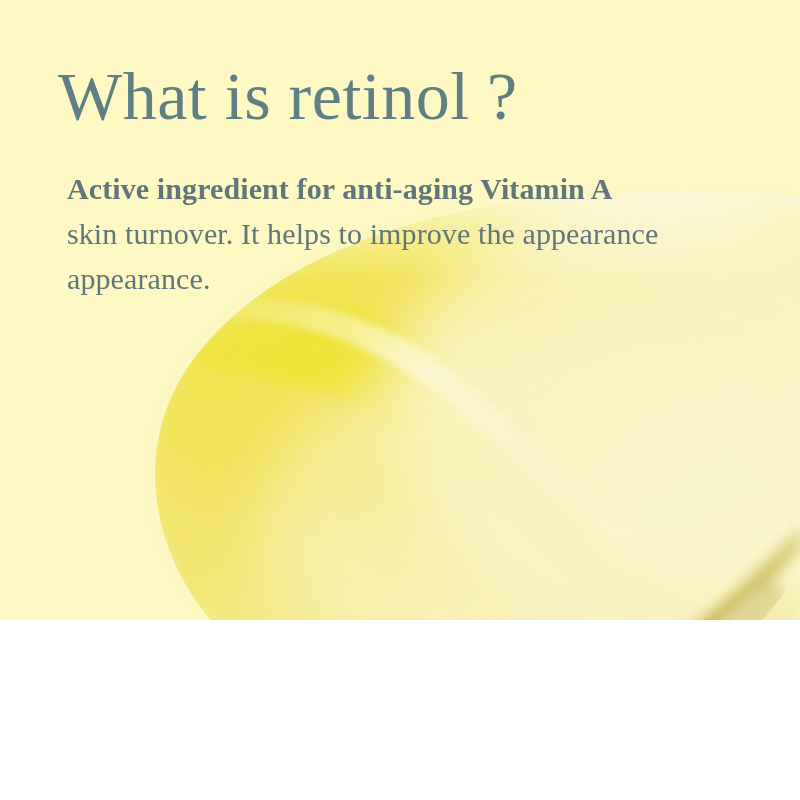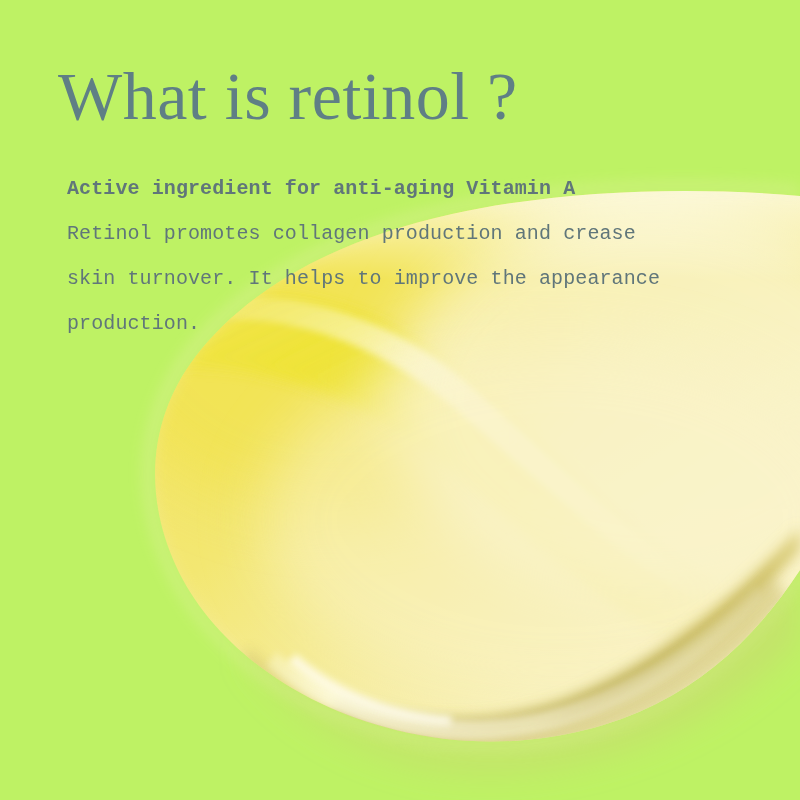--- a/index.html
+++ b/index.html
@@ -3,22 +3,22 @@
 <meta charset="utf-8">
 <style>
   html, body {
     margin: 0;
     padding: 0;
     background: #ffffff;
   }
   #page {
     position: relative;
     width: 800px;
-    height: 800px;
-    background: #bef264;
+    height: 620px;
+    background: #fef9c3;
     overflow: hidden;
     font-family: "Liberation Sans", sans-serif;
   }
 
   
   #artwork {
     position: absolute;
     inset: 0;
     width: 800px;
     height: 800px;
@@ -48,23 +48,23 @@
     white-space: nowrap;
   }
 
   #body-copy {
     position: absolute;
     left: 67px;
     top: 166px;
     width: 640px;
   }
   .body-line {
-    font-family: Liberation Mono, monospace;
+    font-family: Liberation Serif, serif;
     font-weight: 400;
-    font-size: 20px;
+    font-size: 30px;
     line-height: 45px;
     letter-spacing: 0.1px;
     color: #60767a;
     white-space: nowrap;
   }
   .body-line.lead { font-weight: 700; }
 </style>
 </head>
 <body>
 
@@ -217,19 +217,18 @@
                C 558 180, 688 176, 800 186 Z" fill="#f6efbe" opacity="0.5"></path>
     </g>
   </svg>
 
   <div id="content">
 
     <h1 id="page-title">What is retinol ?</h1>
 
     <div id="body-copy">
       <div class="body-line lead">Active ingredient for anti-aging Vitamin A</div>
-      <div class="body-line">Retinol promotes collagen production and crease</div>
       <div class="body-line">skin turnover. It helps to improve the appearance</div>
-      <div class="body-line">production.</div>
+      <div class="body-line">appearance.</div>
     </div>
 
   </div>
 </div>
 
 </body></html>

